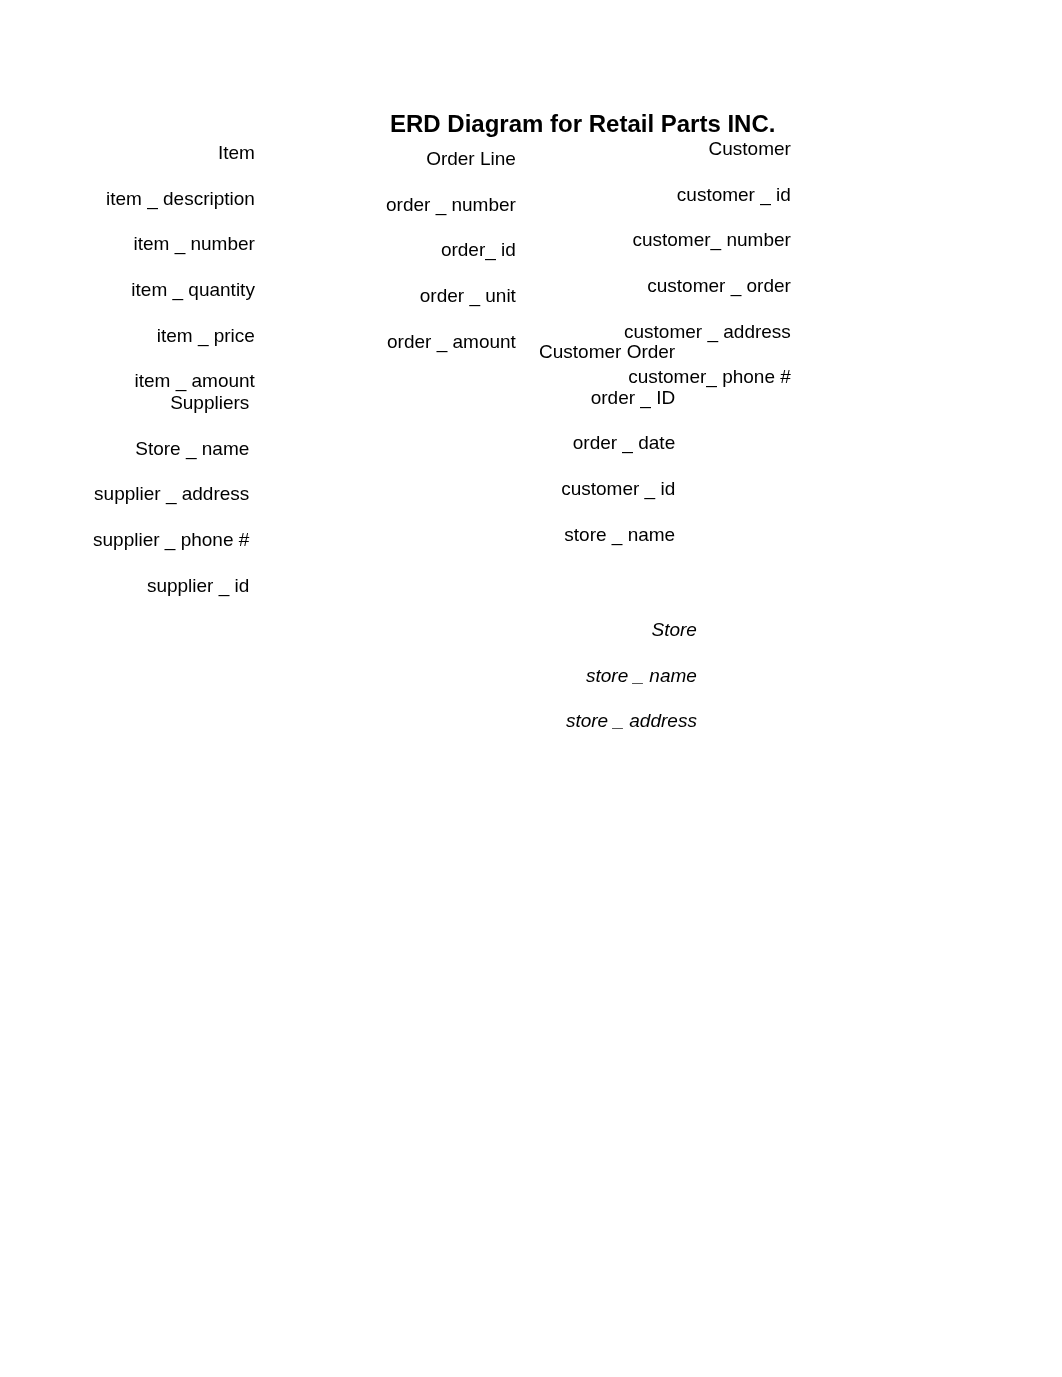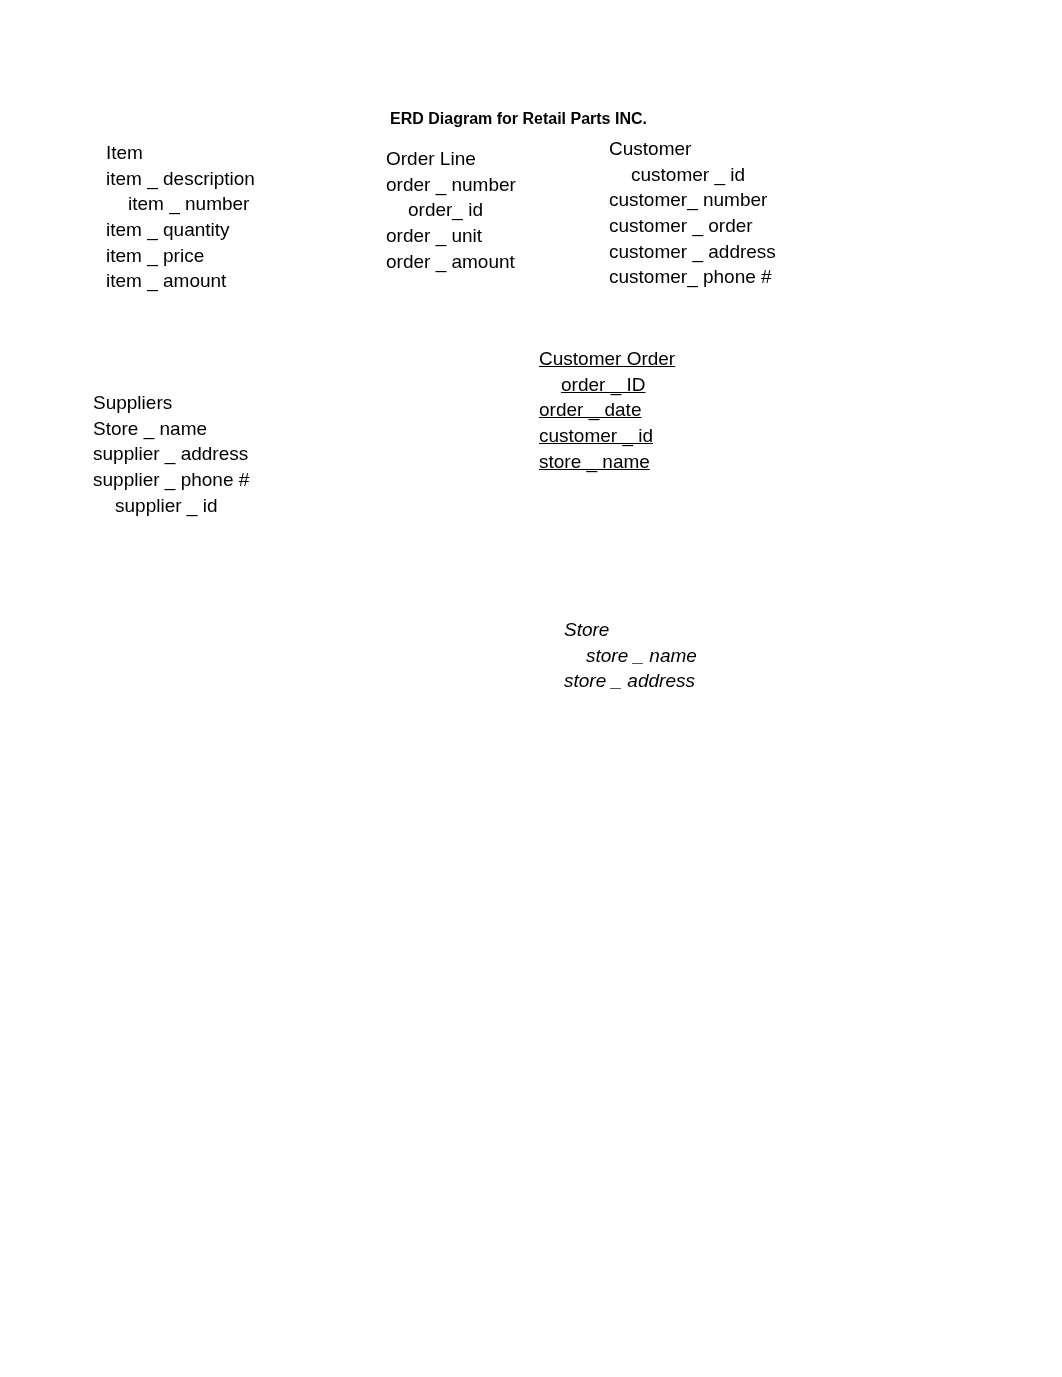--- a/index.html
+++ b/index.html
@@ -13,30 +13,32 @@
       width: 1062px;
       height: 1377px;
       position: relative;
       color: #000;
       font-size: 19px;
       line-height: 1.35;
     }
     .title {
       position: absolute;
       font-weight: 700;
-      font-size: 16px;
+      font-size: 24px;
     }
     .entity {
       position: absolute;
+      text-align: right;
     }
     .entity .name {
       display: block;
     }
     .entity .attr {
       display: block;
+      margin-top: 20px;
     }
     .indent {
       padding-left: 22px;
     }
   </style>
 </head>
 <body>
 
 <div class="title" style="left:390px; top:108px;">ERD Diagram for Retail Parts INC.</div>
 
@@ -50,30 +52,30 @@
 </div>
 
 <div class="entity" style="left:386px; top:146px;">
   <span class="name">Order Line</span>
   <span class="attr">order _ number</span>
   <span class="attr indent">order_ id</span>
   <span class="attr">order _ unit</span>
   <span class="attr">order _ amount</span>
 </div>
 
-<div class="entity" style="left:609px; top:136px;">
+<div class="entity" style="left:624px; top:136px;">
   <span class="name">Customer</span>
   <span class="attr indent">customer _ id</span>
   <span class="attr">customer_ number</span>
   <span class="attr">customer _ order</span>
   <span class="attr">customer _ address</span>
   <span class="attr">customer_ phone #</span>
 </div>
 
-<div class="entity" style="left:539px; top:346px;text-decoration:underline;">
+<div class="entity" style="left:539px; top:339px;">
   <span class="name">Customer Order</span>
   <span class="attr indent">order _ ID</span>
   <span class="attr">order _ date</span>
   <span class="attr">customer _ id</span>
   <span class="attr">store _ name</span>
 </div>
 
 <div class="entity" style="left:93px; top:390px;">
   <span class="name">Suppliers</span>
   <span class="attr">Store _ name</span>

